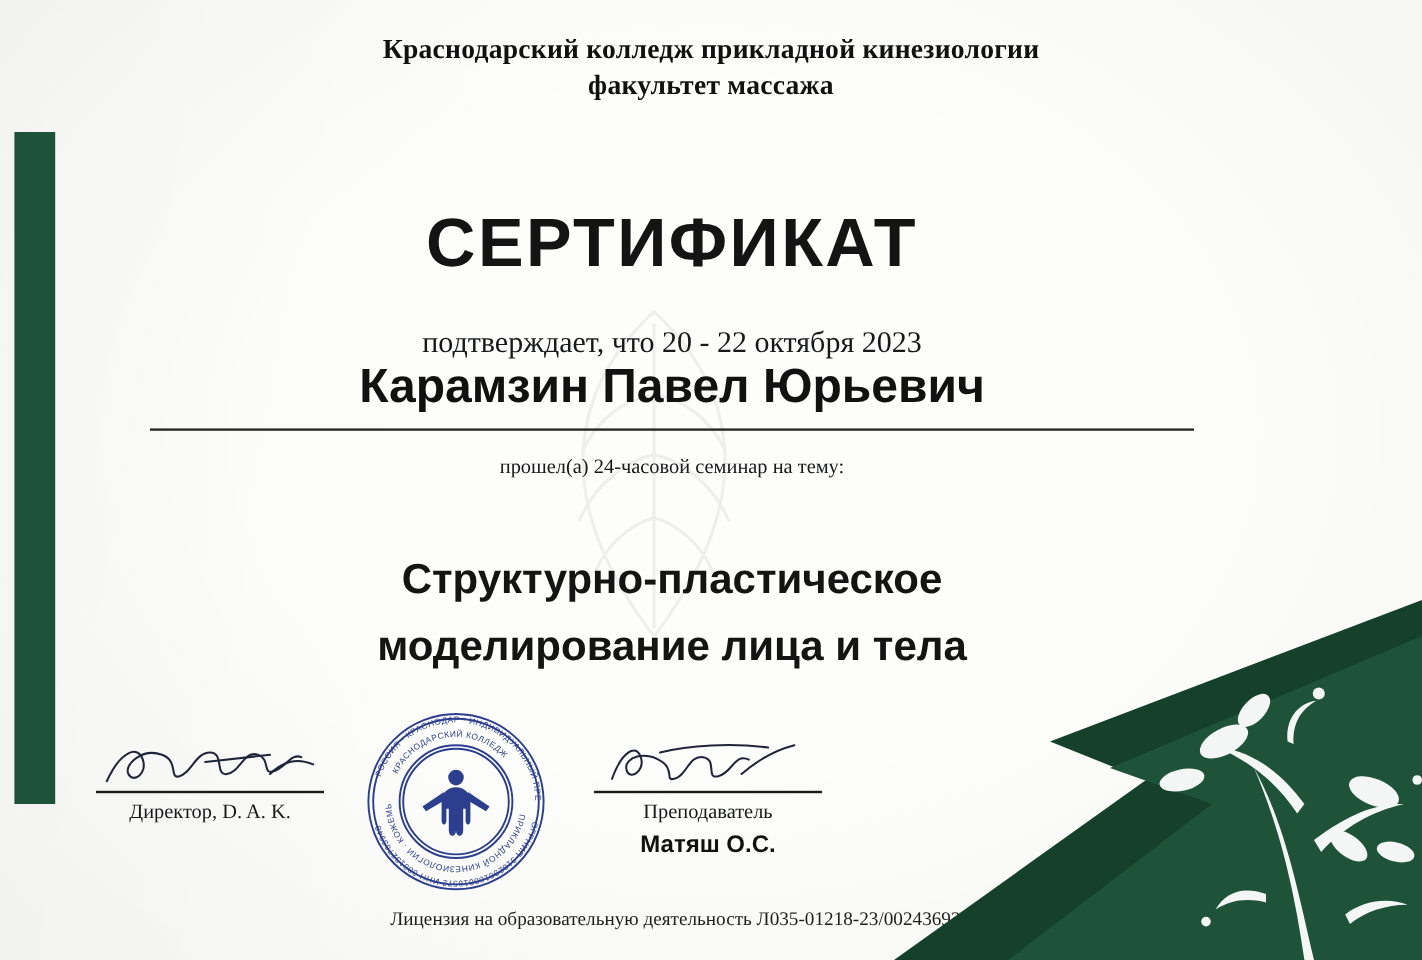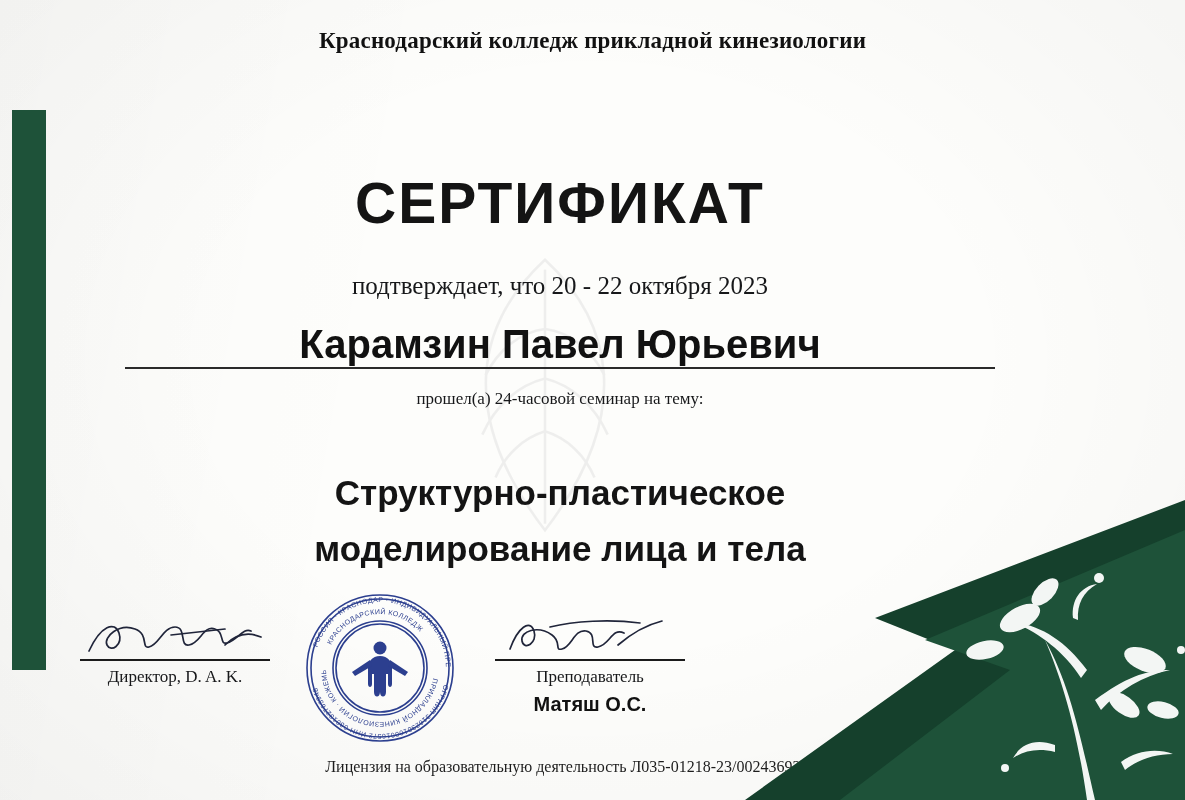--- a/index.html
+++ b/index.html
@@ -79,27 +79,27 @@
     font-weight: bold;
     font-size: 57px;
     letter-spacing: 2px;
     color: #141414;
     margin-bottom: 36px;
   }
   .confirms {
     font-family: "Liberation Serif", serif;
     font-size: 25px;
     color: #17181a;
-    margin-bottom: 22px;
   }
   .recipient {
     font-family: "Liberation Sans", sans-serif;
     font-weight: bold;
     font-size: 40px;
     color: #111111;
+    margin-bottom: 12px;
   }
   .rule {
     width: 870px;
     height: 2px;
     background: #2a2a2a;
     margin: 0 auto 20px auto;
   }
   .passed {
     font-family: "Liberation Serif", serif;
     font-size: 17px;
@@ -200,20 +200,21 @@
       <path d="M100 90 C116 94, 130 106, 138 124"></path>
       <path d="M100 122 C87 126, 76 136, 70 150"></path>
       <path d="M100 122 C113 126, 124 136, 130 150"></path>
     </g>
   </svg>
 
   <div class="left-bar"></div>
 
   <div class="header">
     <div class="line">Краснодарский колледж прикладной кинезиологии</div>
+    <div class="line">факультет массажа</div>
   </div>
 
   <div class="body-block">
     <div class="title">СЕРТИФИКАТ</div>
     <div class="confirms">подтверждает, что 20 - 22 октября 2023</div>
     <div class="recipient">Карамзин Павел Юрьевич</div>
     <div class="rule"></div>
     <div class="passed">прошел(а) 24-часовой семинар на тему:</div>
     <div class="course">Структурно-пластическое</div>
     <div class="course">моделирование лица и тела</div>

